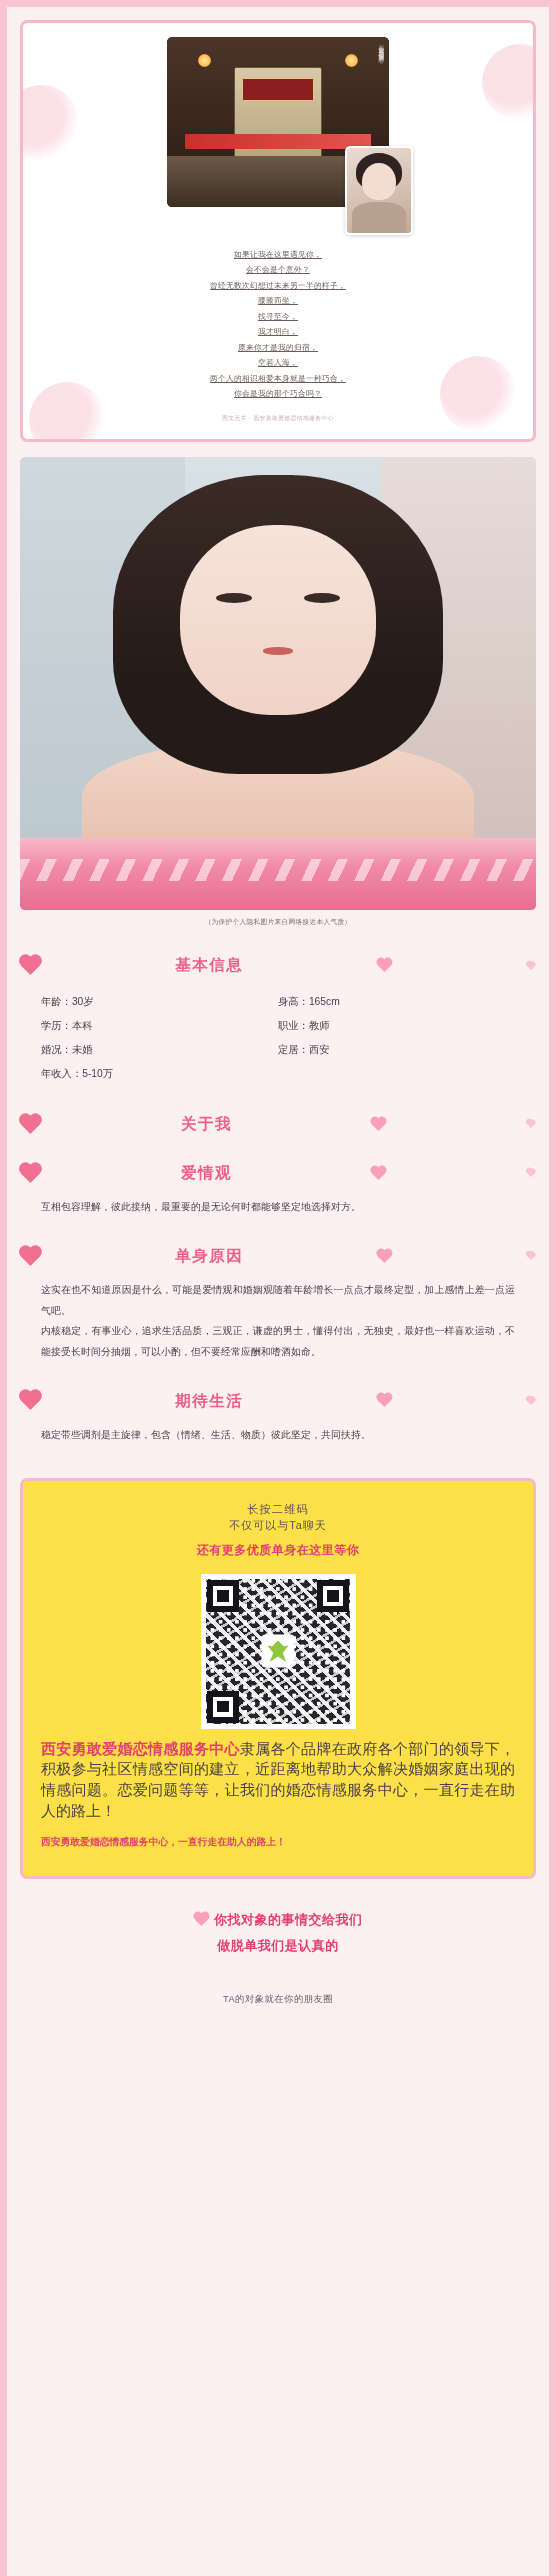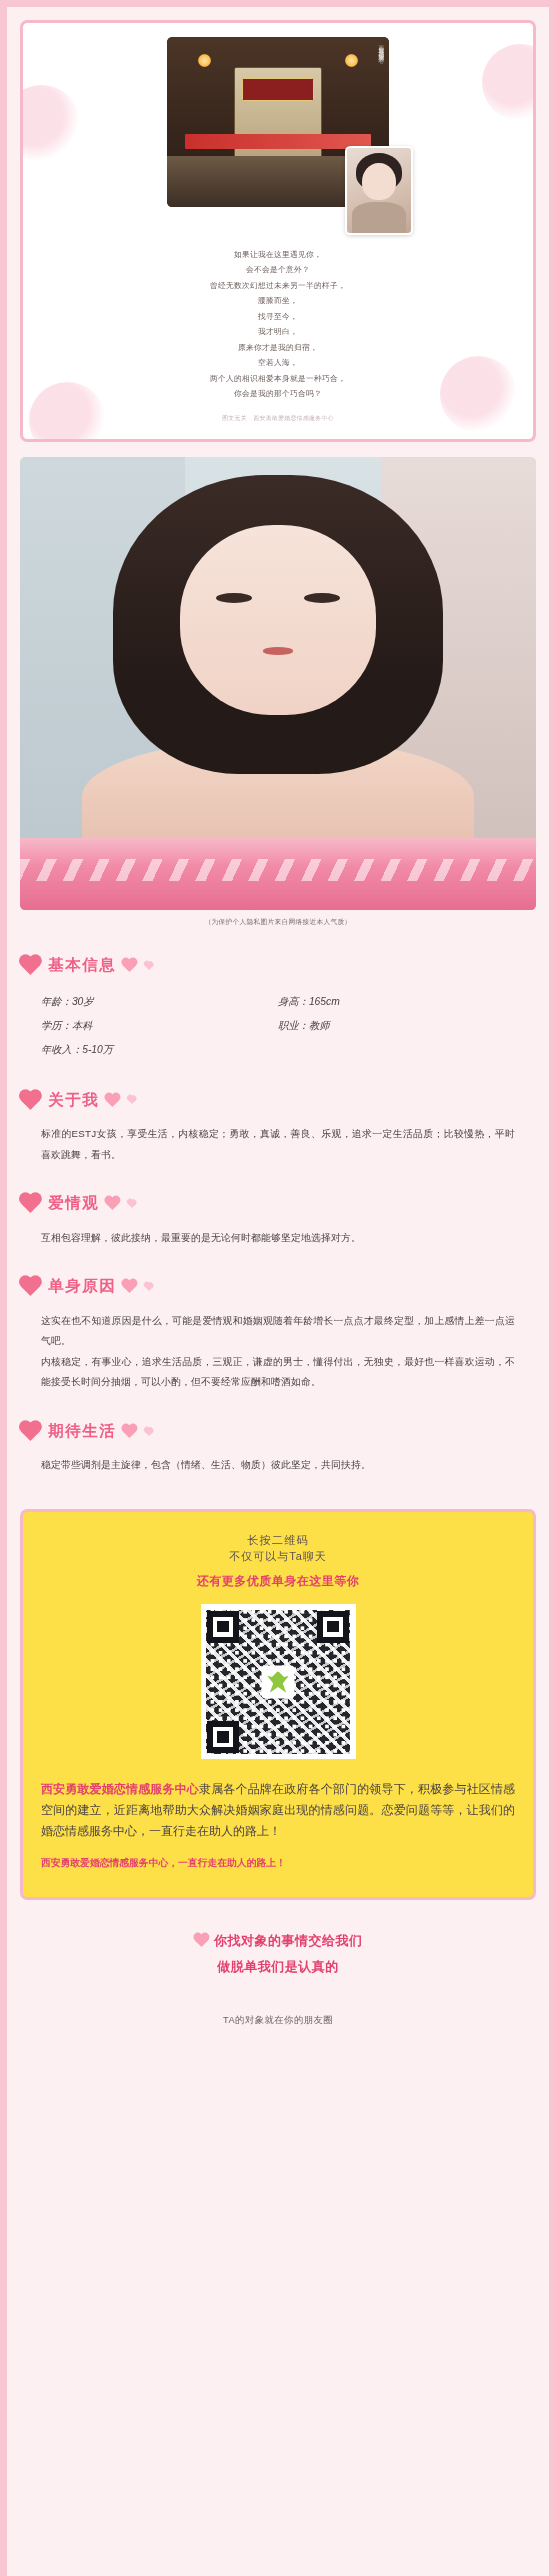--- a/index.html
+++ b/index.html
@@ -120,21 +120,21 @@
 
   .poem {
     margin: 40px auto 0 auto;
     width: 216px;
     text-align: center;
     color: #6a5c58;
     font-size: 7.7px;
     line-height: 15.5px;
     letter-spacing: 0.3px;
   }
-  .poem p { margin: 0; }
+  .poem p { margin: 0; text-decoration: underline; }
 
   .top-credit {
     margin-top: 13.4px;
     text-align: center;
     font-size: 5.7px;
     color: #c3aeb4;
     letter-spacing: 0.5px;
   }
 
   
@@ -201,21 +201,21 @@
     color: #7d6c71;
     margin: 8.2px 0 0 0;
     letter-spacing: 0.3px;
   }
 
   
   .section { margin: 0 13.4px; }
   .sec-head {
     display: flex;
     align-items: center;
-    justify-content: flex-start;
+    justify-content: space-between;
     gap: 6.2px;
     margin: 28px 0 13.4px 0;
   }
   .heart {
     position: relative;
     display: inline-block;
     transform: rotate(-45deg);
     background: #f2708f;
   }
   .heart:before, .heart:after {
@@ -243,21 +243,20 @@
     color: #ef5f86;
     letter-spacing: 1.5px;
   }
 
   
   .info-grid {
     margin: 0 20.6px;
     font-size: 10.3px;
     color: #4a4144;
     line-height: 24px;
-    font-style: italic;
   }
   .info-row { display: flex; }
   .info-cell { width: 50%; }
   .info-cell.full { width: 100%; }
   .info-label { color: #4a4144; }
   .info-value { color: #4a4144; }
 
   
   .para {
     margin: 0 20.6px;
@@ -327,26 +326,25 @@
     z-index: 4;
     display:flex; align-items:center; justify-content:center;
   }
   .qr-logo .dove {
     width: 21.6px; height: 21.6px;
     background: #8fc73e;
     clip-path: polygon(50% 0%, 78% 28%, 100% 22%, 72% 58%, 88% 100%, 50% 74%, 12% 100%, 28% 58%, 0% 22%, 22% 28%);
   }
 
   .qr-para {
-    margin-top: 21px;
-    font-size: 12px;
+    margin-top: 10px;
+    font-size: 15px;
     line-height: 20.6px;
     color: #4a4144;
     text-align: justify;
-    font-family: Liberation Mono, monospace;
   }
   .qr-para .hl { color: #e4406e; font-weight: bold; }
   .qr-strong {
     margin-top: 11.3px;
     font-size: 9.8px;
     line-height: 20.6px;
     color: #e4406e;
     font-weight: bold;
     text-align: justify;
   }
@@ -461,41 +459,48 @@
       </div>
       <div class="info-row">
         <div class="info-cell">
           <span class="info-label">学历：</span><span class="info-value">本科</span>
         </div>
         <div class="info-cell">
           <span class="info-label">职业：</span><span class="info-value">教师</span>
         </div>
       </div>
       <div class="info-row">
+        <div class="info-cell">
+          <span class="info-label">婚况：</span><span class="info-value">未婚</span>
+        </div>
+        <div class="info-cell">
+          <span class="info-label">定居：</span><span class="info-value">西安</span>
+        </div>
+      </div>
+      <div class="info-row">
         <div class="info-cell full">
           <span class="info-label">年收入：</span><span class="info-value">5-10万</span>
         </div>
       </div>
     </div>
   </div>
 
   <div class="section">
     <div class="sec-head">
       <span class="heart-wrap">
           <i class="heart h-lg"></i>
         </span>
       <span class="sec-title">关于我</span>
       <span class="heart-wrap md">
           <i class="heart h-md"></i>
         </span>
       <span class="heart-wrap sm">
           <i class="heart h-sm"></i>
         </span>
     </div>
-    <div class="para">标准的ESTJ女孩，享受生活，内核稳定；勇敢，真诚，善良、乐观，追求一定生活品质；比较慢热，平时喜欢跳舞，看书。</div>
   </div>
 
   <div class="section">
     <div class="sec-head">
       <span class="heart-wrap">
           <i class="heart h-lg"></i>
         </span>
       <span class="sec-title">爱情观</span>
       <span class="heart-wrap md">
           <i class="heart h-md"></i>

